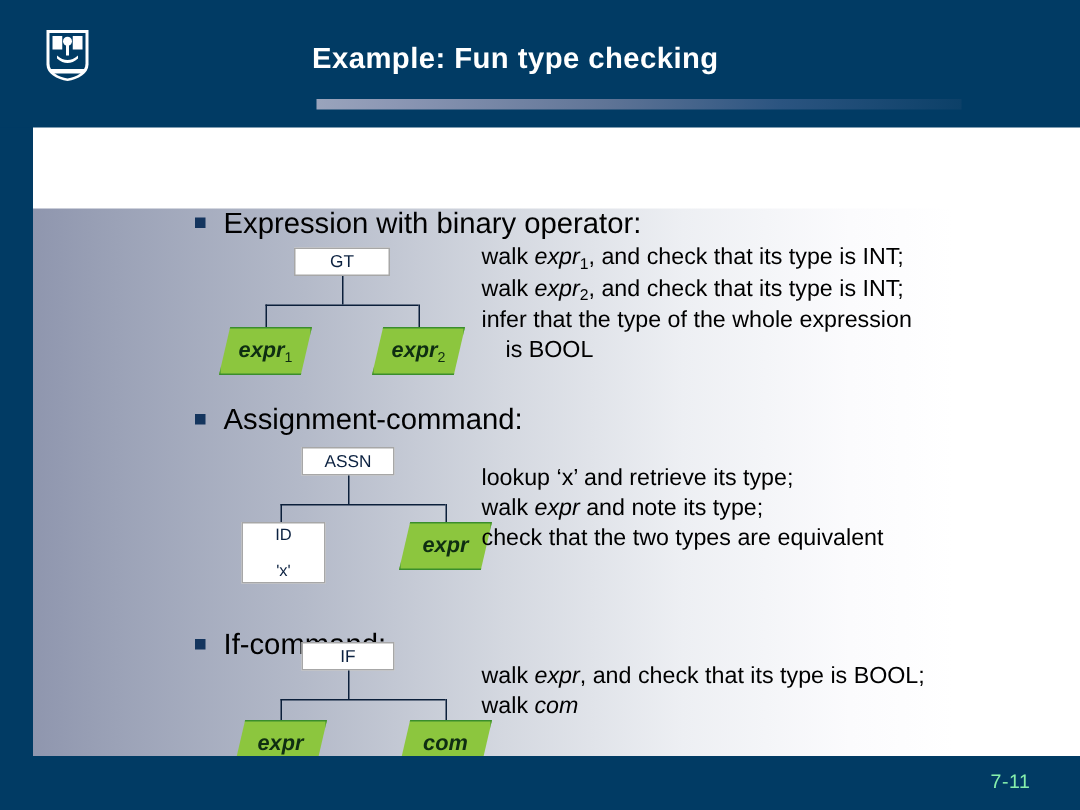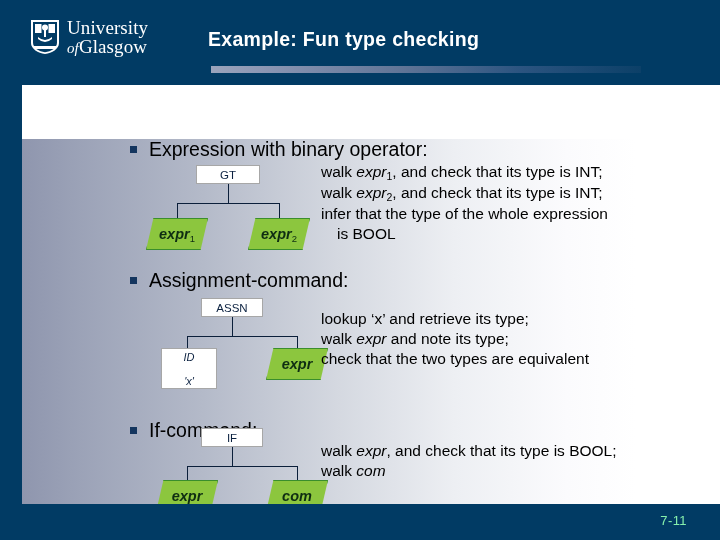--- a/index.html
+++ b/index.html
@@ -205,24 +205,20 @@
         <path d="M1 1 H29 V24 C29 30 22 34 15 35 C8 34 1 30 1 24 Z" fill="#ffffff"></path>
         <path d="M3 3 H27 V23.5 C27 29 21 32.5 15 33.3 C9 32.5 3 29 3 23.5 Z" fill="#013B64"></path>
         <rect x="5" y="5" width="6.5" height="9" fill="#ffffff"></rect>
         <rect x="18.5" y="5" width="6.5" height="9" fill="#ffffff"></rect>
         <circle cx="15" cy="8.5" r="3" fill="#ffffff"></circle>
         <rect x="14" y="11" width="2" height="7" fill="#ffffff"></rect>
         <path d="M8 18 Q15 24 22 18 L22 20 Q15 26 8 20 Z" fill="#ffffff"></path>
         <rect x="4" y="27" width="22" height="3" fill="#ffffff"></rect>
       </svg>
     </div>
-    <div class="logo-text">
-      <span class="l1">University</span>
-      <span class="l2"><i>of</i><span>Glasgow</span></span>
-    </div>
   </div>
 
   <div class="slide-title">Example: Fun type checking</div>
   <div class="title-rule"></div>
 
   <div class="content-white"></div>
   <div class="grad-panel"></div>
 
   <div class="bullet-row" style="left:130px; top:138px;">
     <span class="bullet-mark"></span>
@@ -265,21 +261,21 @@
 
   <div class="tree" style="left:165px; top:298px; width:160px; height:90px;">
     <div class="node-box" style="left:36px; top:0px; width:62px; height:19px;">
       <span>ASSN</span>
     </div>
     <div class="connector v-line" style="left:67px; top:19px; height:19px;"></div>
     <div class="connector h-line" style="left:22px; top:38px; width:110px;"></div>
     <div class="connector v-line" style="left:22px; top:38px; height:12px;"></div>
     <div class="connector v-line" style="left:132px; top:38px; height:12px;"></div>
 
-    <div class="node-box tall" style="left:-4px; top:50px; width:56px; height:41px;font-style:italic;">
+    <div class="node-box tall" style="left:-4px; top:50px; width:56px; height:41px;">
       <span>ID</span>
       <span>'x'</span>
     </div>
 
     <div class="trapz" style="left:101px; top:50px;"></div>
     <div class="trapz-label" style="left:101px; top:50px;">
       <span>expr</span>
     </div>
   </div>
 

